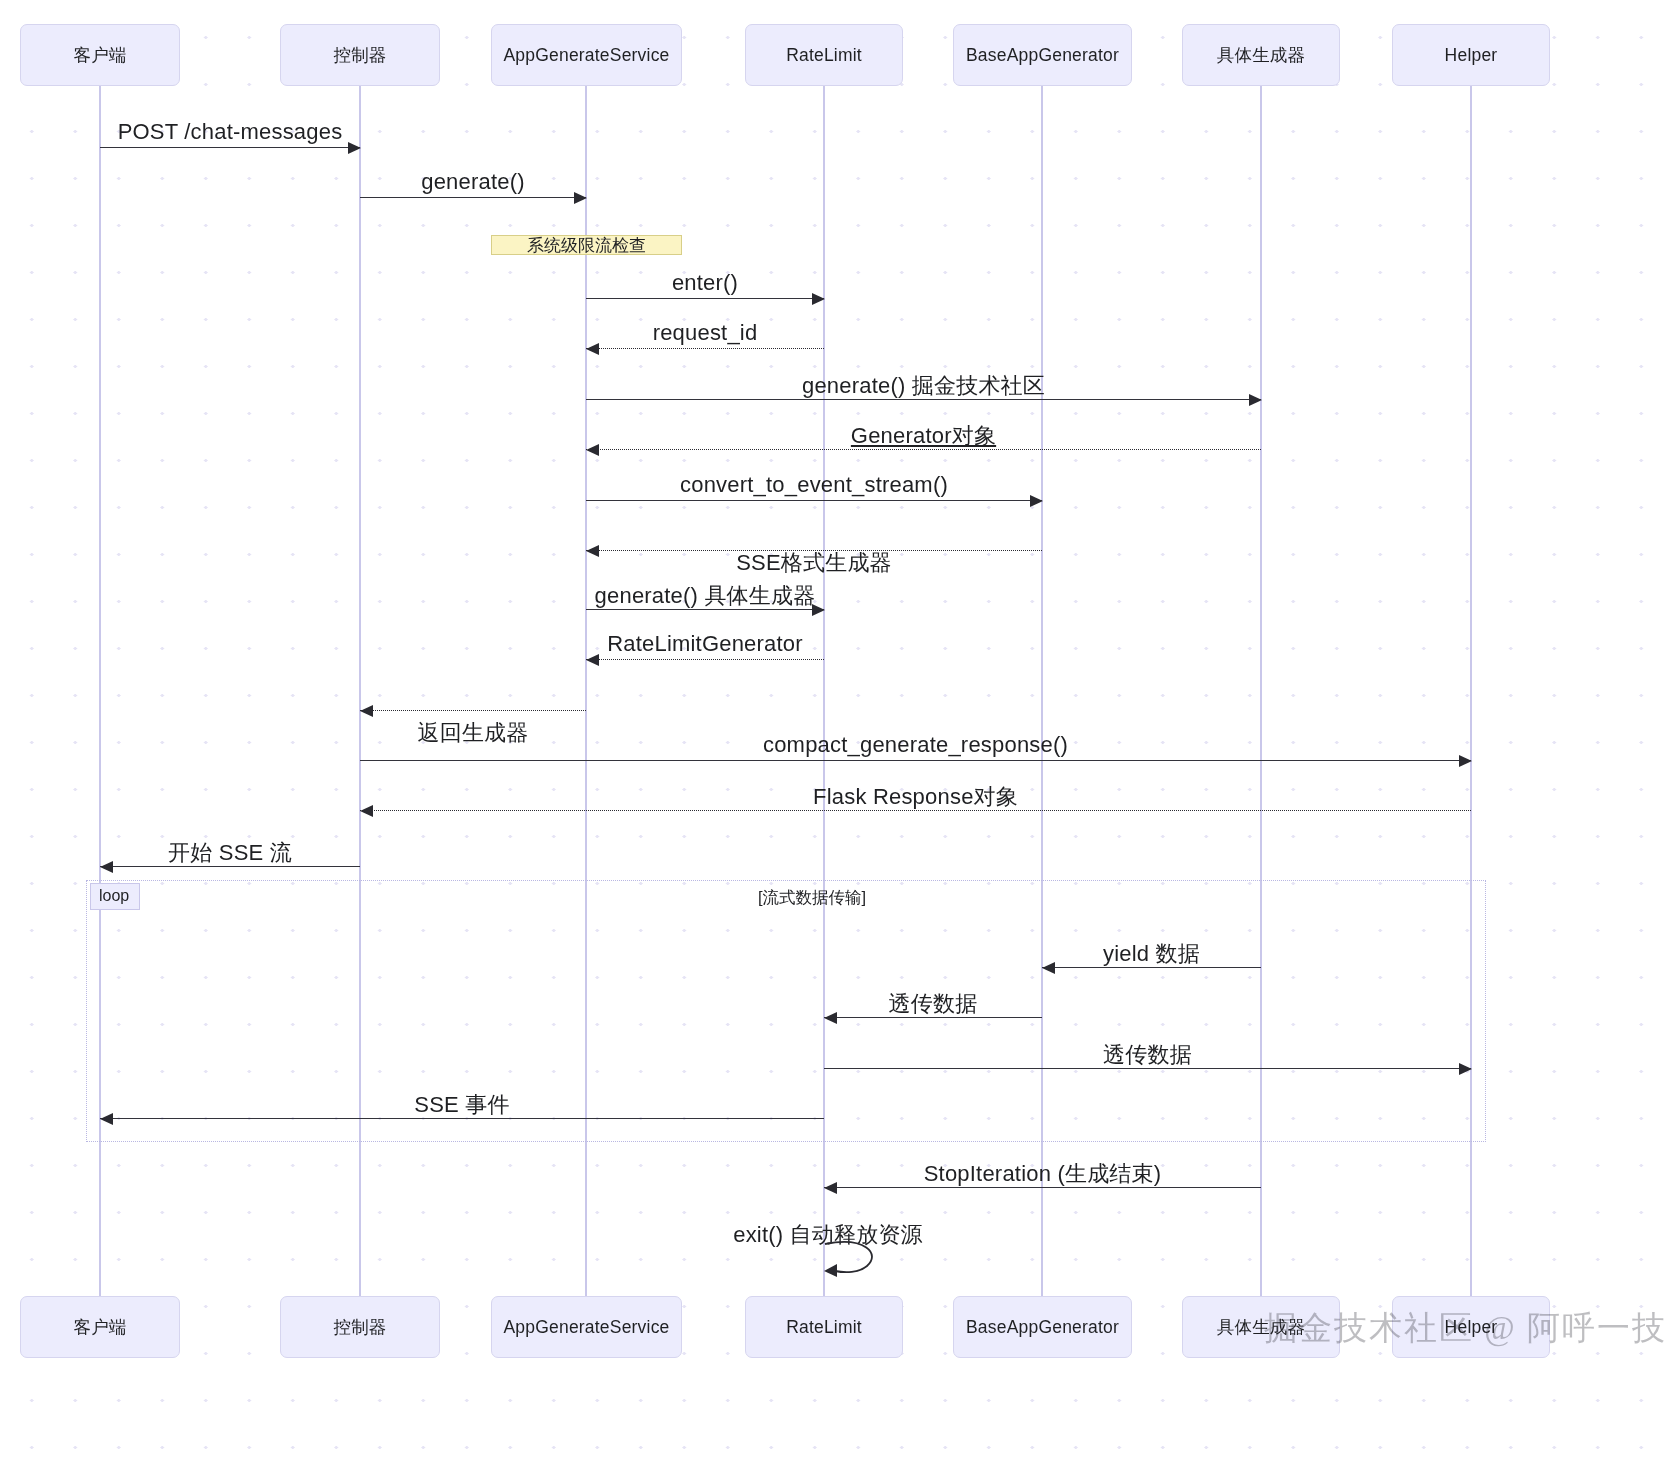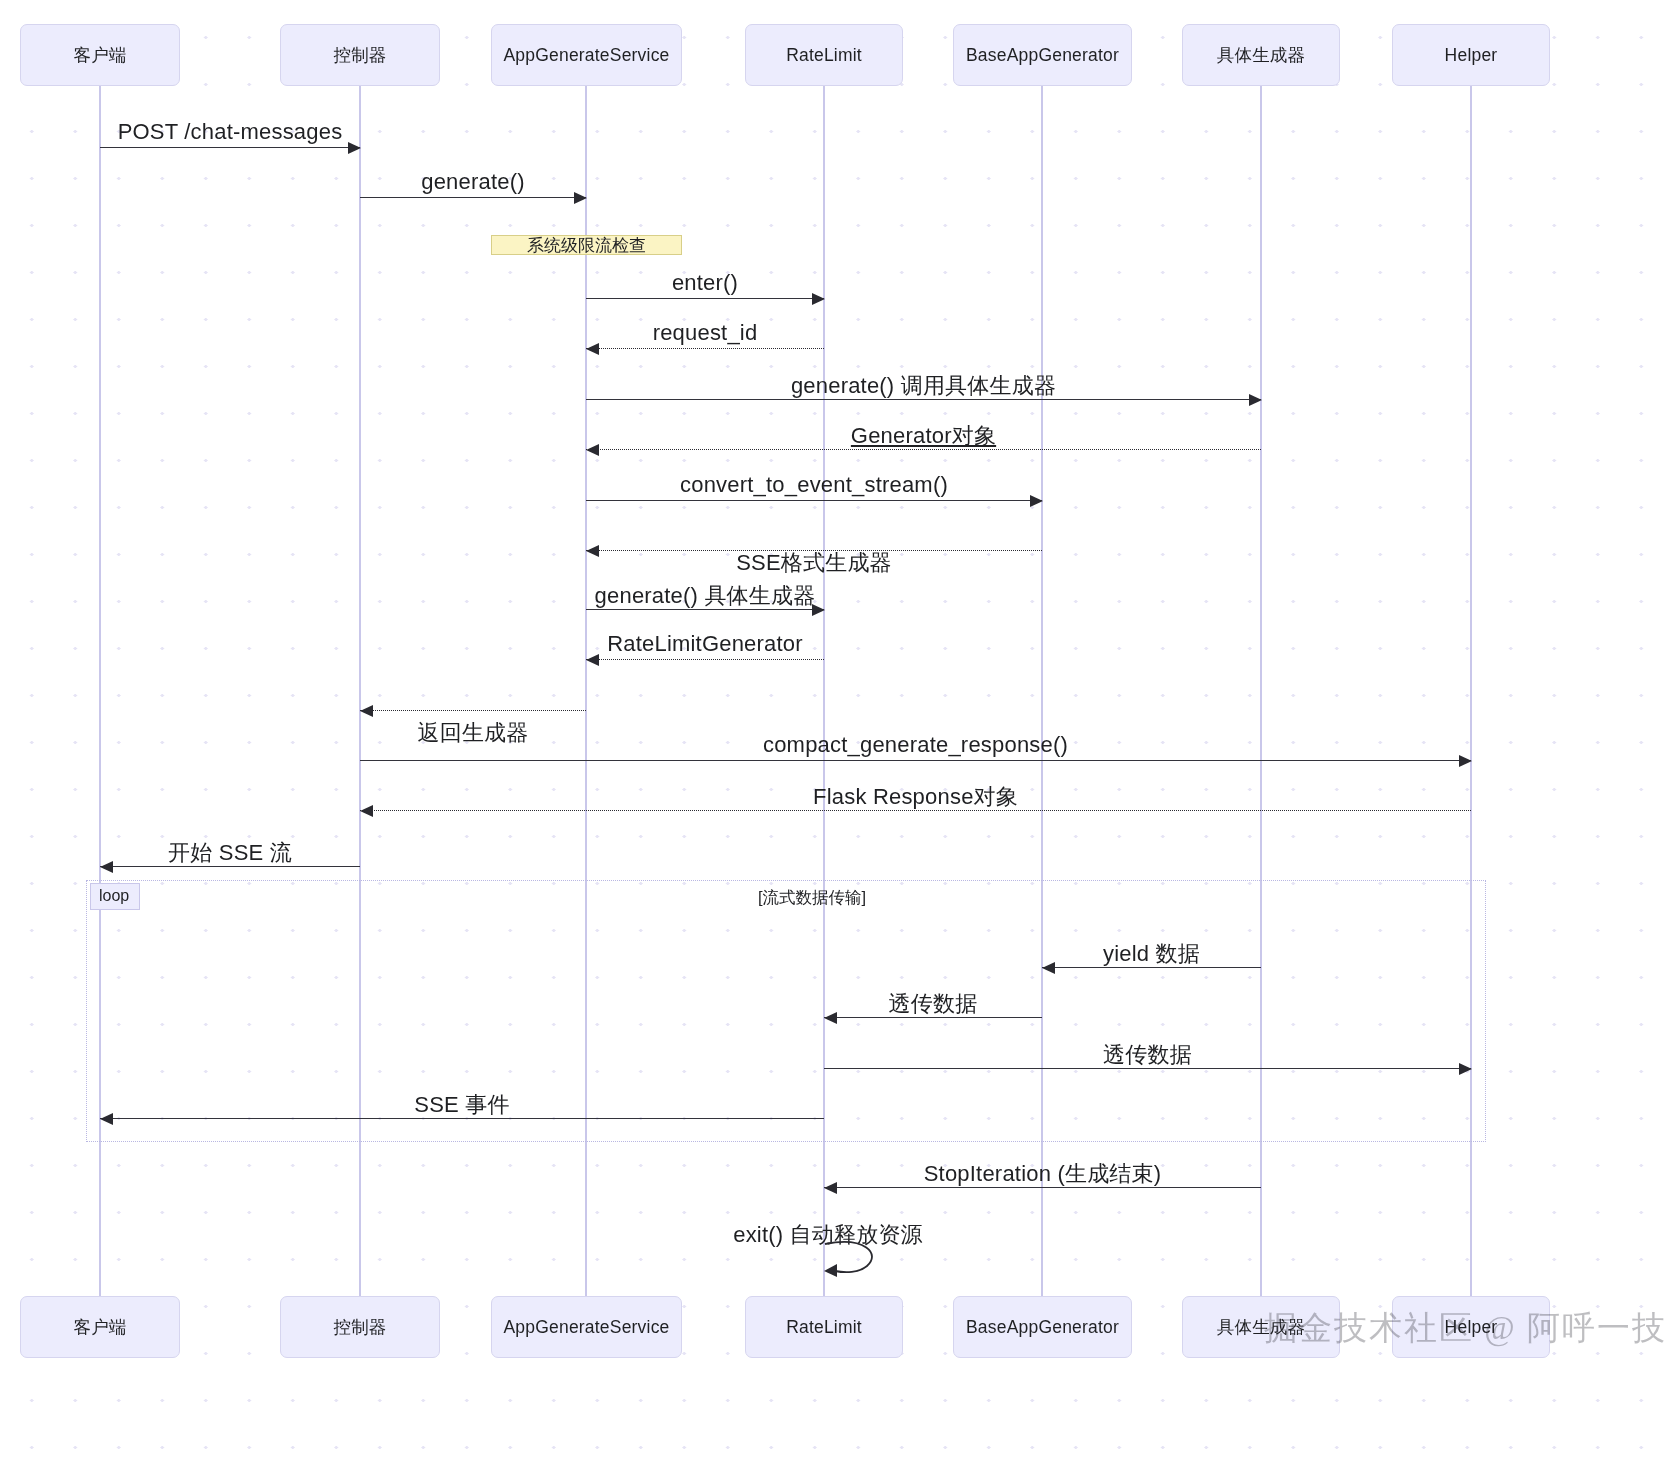--- a/index.html
+++ b/index.html
@@ -182,21 +182,21 @@
     <div class="arrow-head right" style="top: 191.8px; left: 574px;"></div>
     <div class="msg-label" style="left: 473px; top: 169px;">generate()</div>
     <div class="msg-line" style="left: 586px; top: 298px; width: 238px;"></div>
     <div class="arrow-head right" style="top: 292.8px; left: 812px;"></div>
     <div class="msg-label" style="left: 705px; top: 270px;">enter()</div>
     <div class="msg-line dashed" style="left: 586px; top: 348px; width: 238px;"></div>
     <div class="arrow-head left" style="top: 342.8px; left: 586px;"></div>
     <div class="msg-label" style="left: 705px; top: 320px;">request_id</div>
     <div class="msg-line" style="left: 586px; top: 399px; width: 675px;"></div>
     <div class="arrow-head right" style="top: 393.8px; left: 1249px;"></div>
-    <div class="msg-label" style="left: 923.5px; top: 371px;">generate() 调用具体生成器</div>
+    <div class="msg-label" style="left: 923.5px; top: 371px;">generate() 掘金技术社区</div>
     <div class="msg-line dashed" style="left: 586px; top: 449px; width: 675px;"></div>
     <div class="arrow-head left" style="top: 443.8px; left: 586px;"></div>
     <div class="msg-label" style="left: 923.5px; top: 421px; text-decoration: underline;">Generator对象</div>
     <div class="msg-line" style="left: 586px; top: 500px; width: 456px;"></div>
     <div class="arrow-head right" style="top: 494.8px; left: 1030px;"></div>
     <div class="msg-label" style="left: 814px; top: 472px;">convert_to_event_stream()</div>
     <div class="msg-line dashed" style="left: 586px; top: 550px; width: 456px;"></div>
     <div class="arrow-head left" style="top: 544.8px; left: 586px;"></div>
     <div class="msg-label" style="left: 814px; top: 548px;">SSE格式生成器</div>
     <div class="msg-line" style="left: 586px; top: 609px; width: 238px;"></div>

